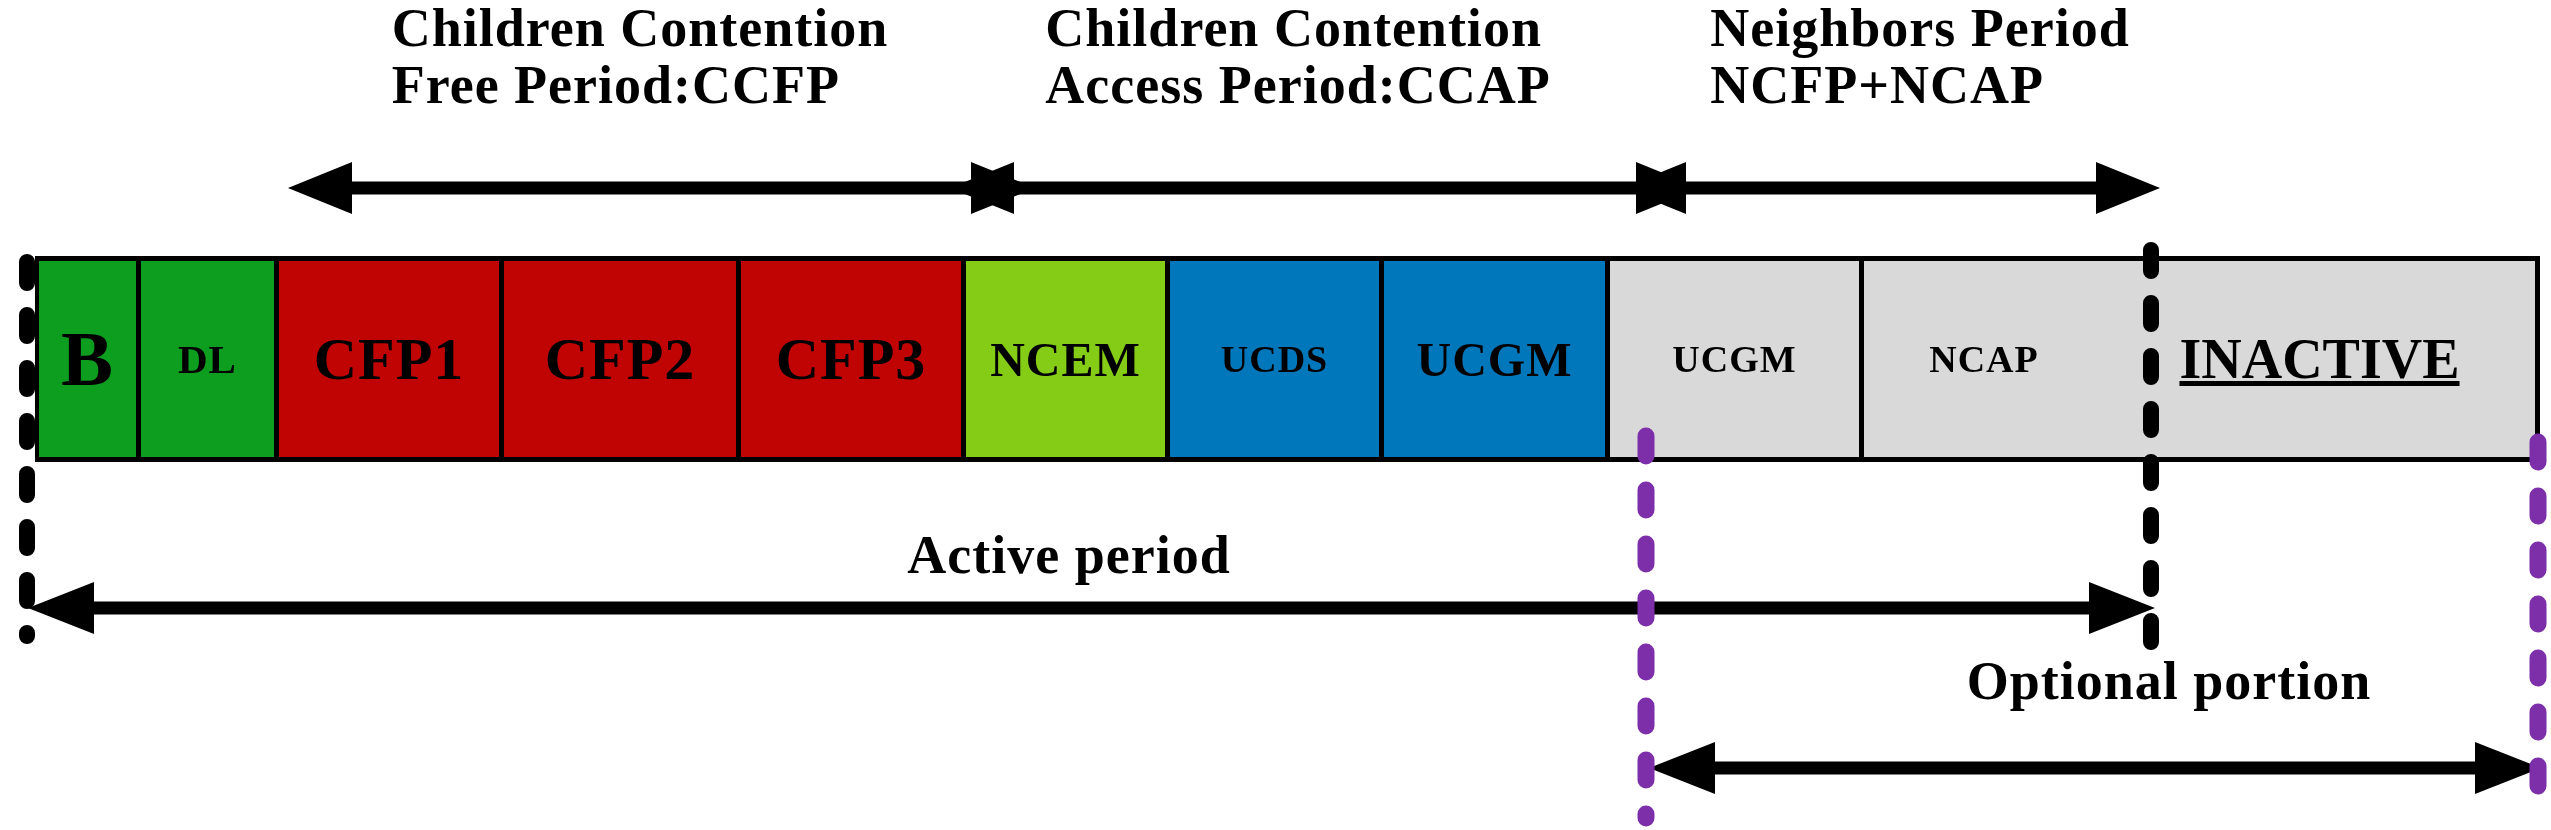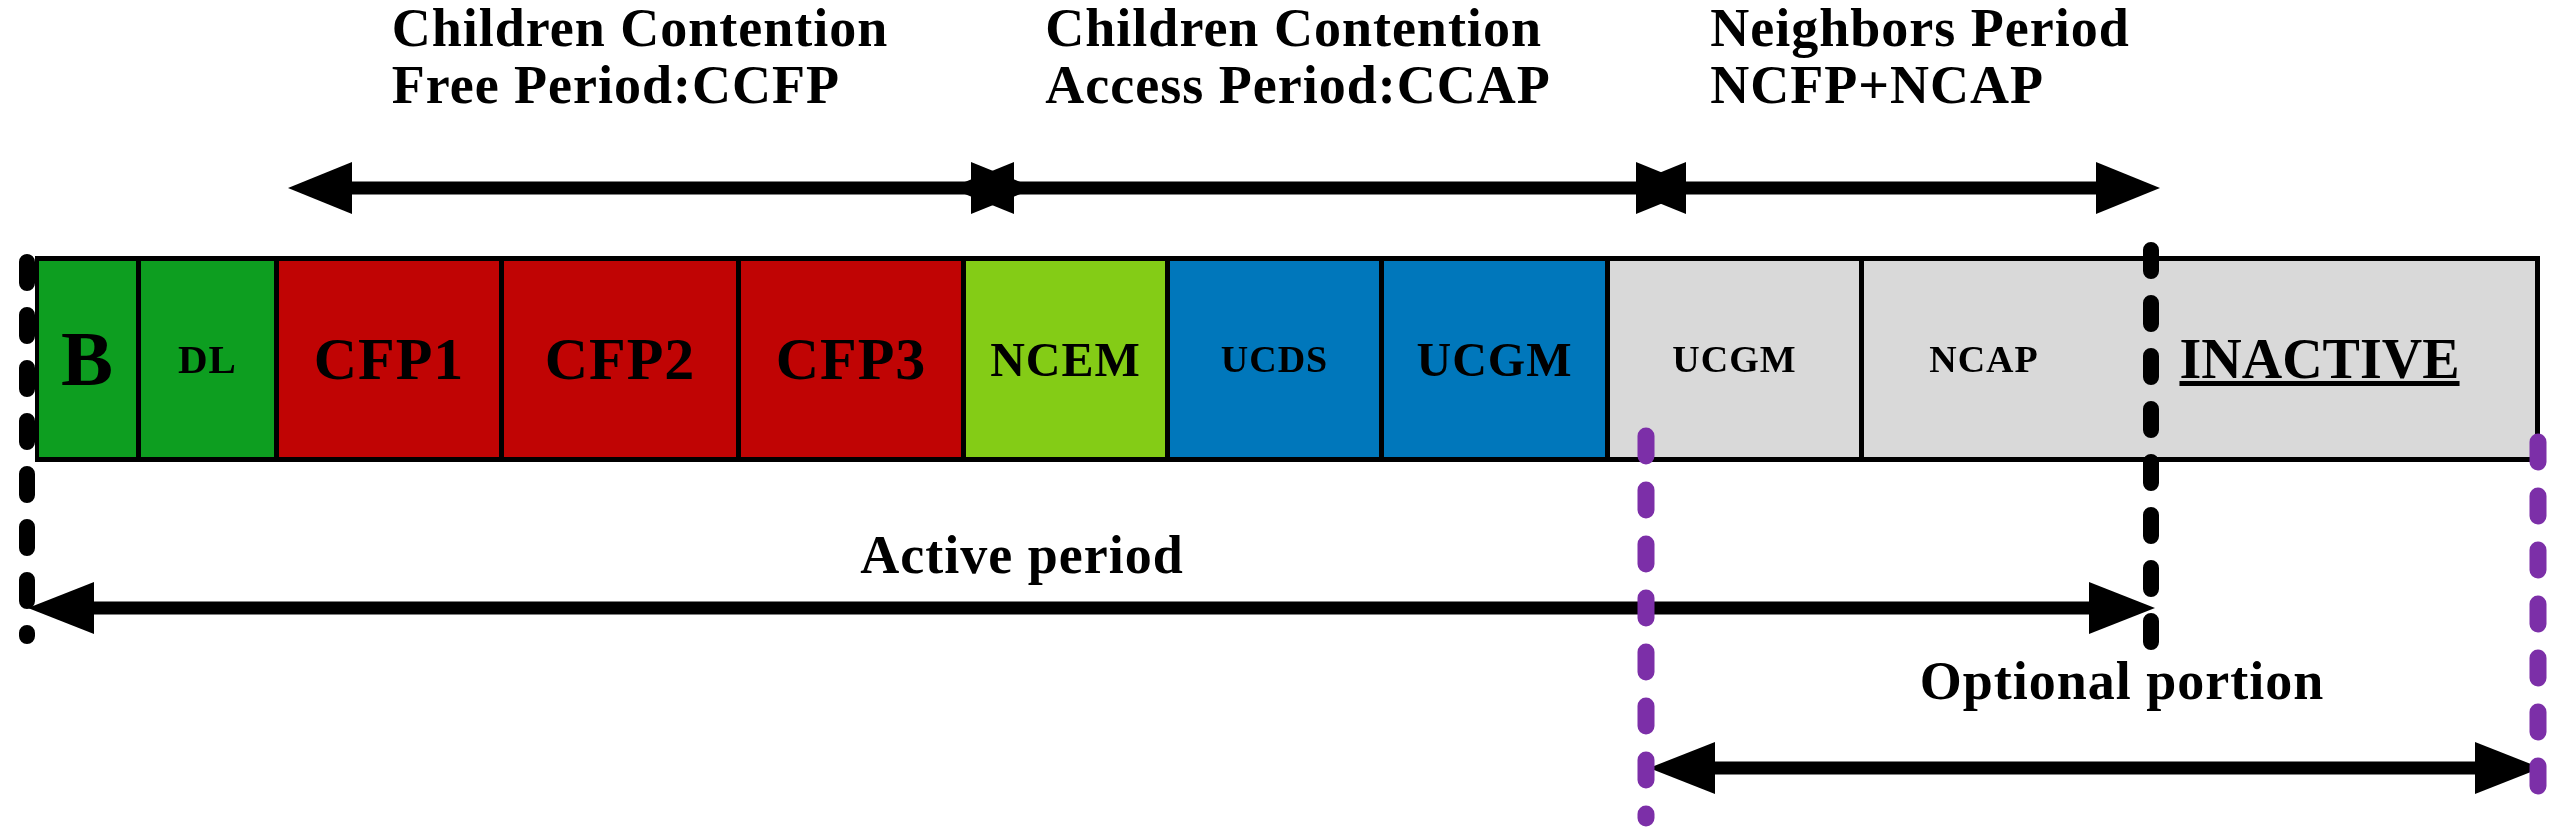--- a/index.html
+++ b/index.html
@@ -53,20 +53,21 @@
   .fs-md{font-size:38px;}
   .fs-inactive{font-size:56px;letter-spacing:0;text-decoration:underline;}
   
   .annot{
     position:absolute;
     transform:translateX(-50%);
     font-size:54px;
     letter-spacing:1px;
     white-space:nowrap;
     z-index:2;
+    margin-left:47px;
   }
   #active-label{left:1022px;top:524px;}
   #optional-label{left:2122px;top:650px;}
 </style>
 </head>
 <body>
 
 <div id="canvas">
 
   <div class="period-label" style="left:640px;">

